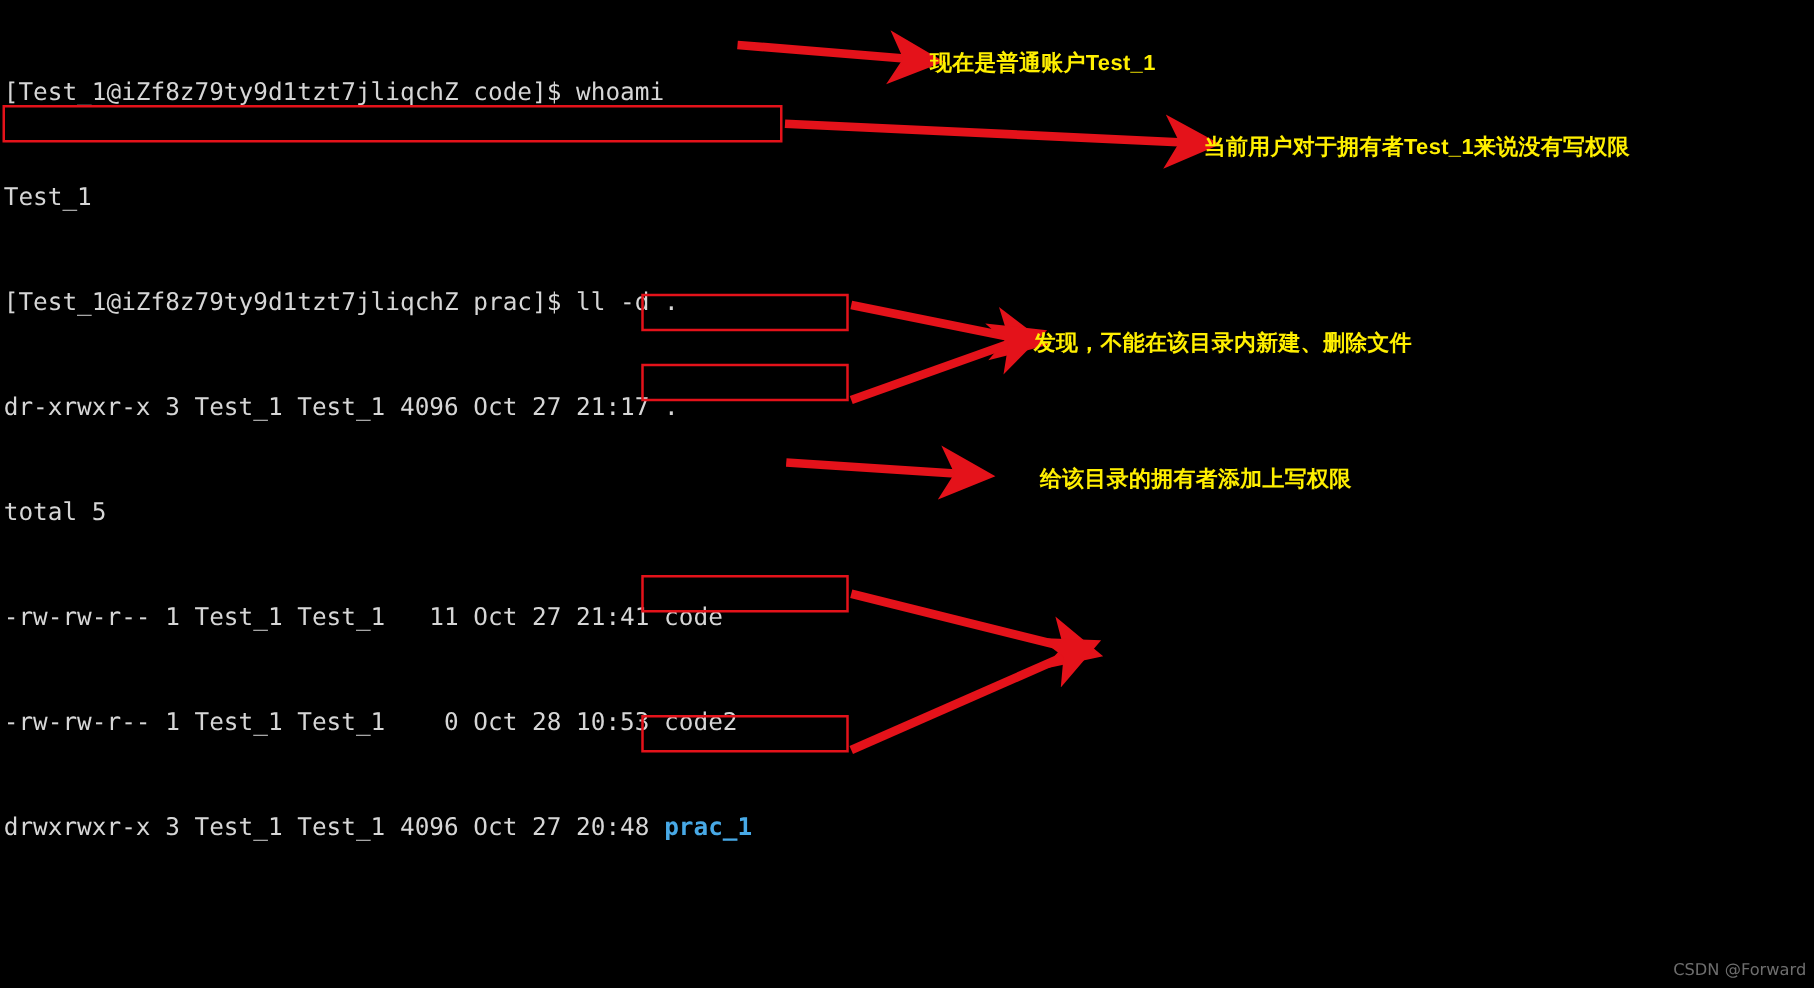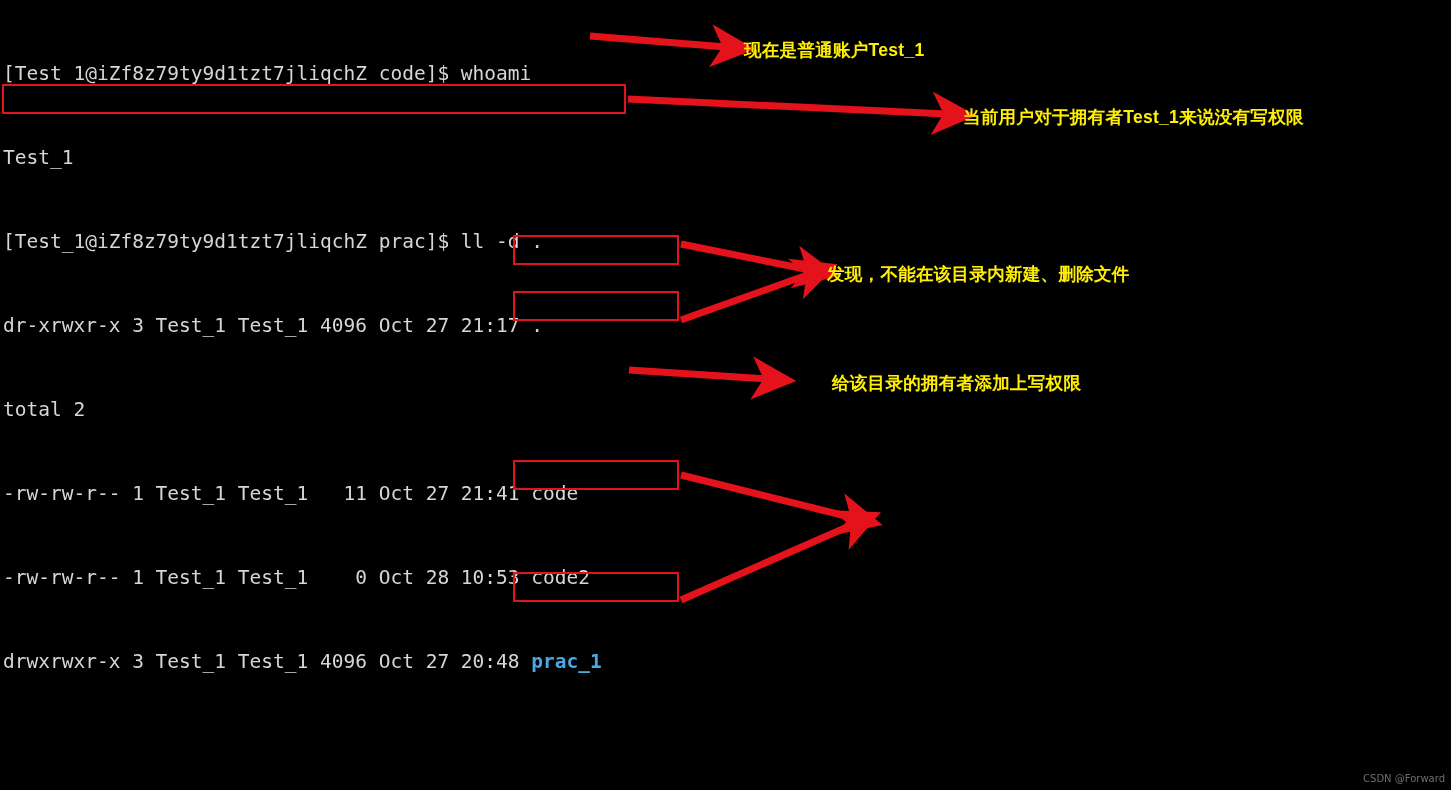--- a/index.html
+++ b/index.html
@@ -25,33 +25,33 @@
   #arrows{position:absolute;left:0;top:0;width:1451px;height:790px;}
 
   
   .note{position:absolute;color:#ffef00;
         font-family:Liberation Sans, sans-serif;
         font-size:17.5px;font-weight:bold;white-space:nowrap;letter-spacing:.3px;}
 
   
   #wm{position:absolute;right:6px;bottom:6px;color:#6e6e6e;
       font-family:"DejaVu Sans","Liberation Sans",sans-serif;
-      font-size:10px;white-space:nowrap;}
+      font-size:13px;white-space:nowrap;}
 </style>
 </head>
 <body>
 
 <div id="screen">
 
   <div id="term">
     <div class="tline"><span>[Test_1@iZf8z79ty9d1tzt7jliqchZ code]$ whoami</span></div>
     <div class="tline"><span>Test_1</span></div>
     <div class="tline"><span>[Test_1@iZf8z79ty9d1tzt7jliqchZ prac]$ ll -d .</span></div>
     <div class="tline"><span>dr-xrwxr-x 3 Test_1 Test_1 4096 Oct 27 21:17 .</span></div>
-    <div class="tline"><span>total 2</span></div>
+    <div class="tline"><span>total 5</span></div>
     <div class="tline"><span>-rw-rw-r-- 1 Test_1 Test_1   11 Oct 27 21:41 code</span></div>
     <div class="tline"><span>-rw-rw-r-- 1 Test_1 Test_1    0 Oct 28 10:53 code2</span></div>
     <div class="tline"><span>drwxrwxr-x 3 Test_1 Test_1 4096 Oct 27 20:48 </span><span class="dir">prac_1</span></div>
     
     
     
     
     
     
     

